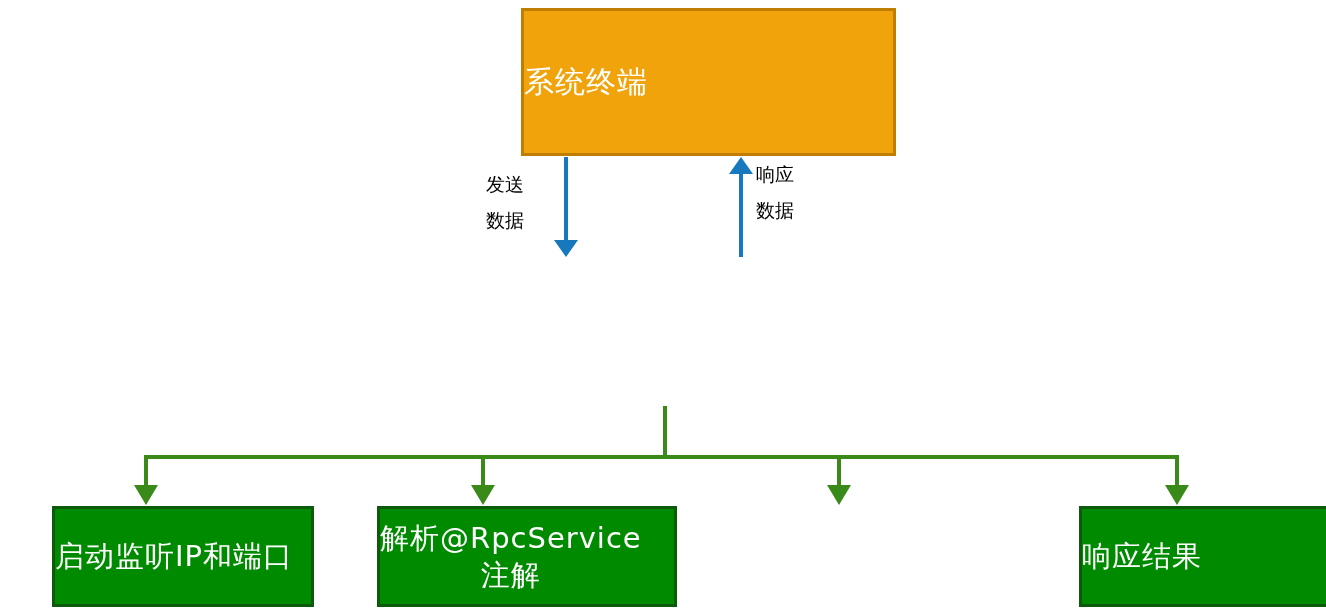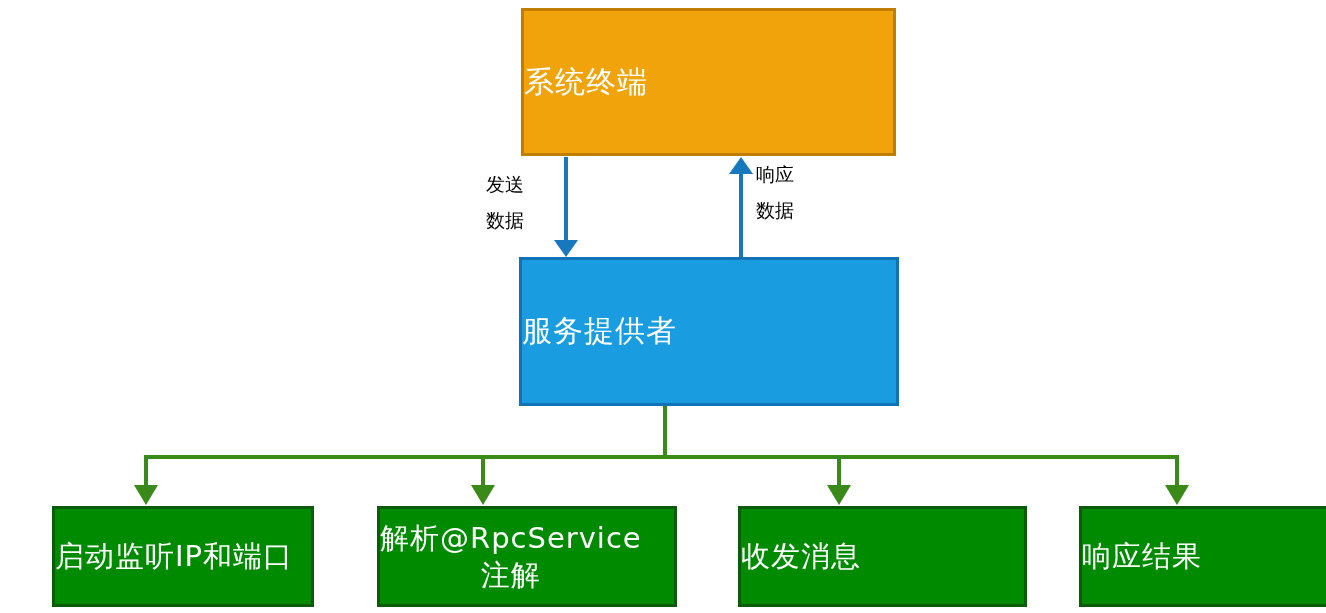--- a/index.html
+++ b/index.html
@@ -105,36 +105,30 @@
     <polygon class="ghead" points="839,505 827,485 851,485"></polygon>
 
     <line class="gline" x1="1177" y1="455" x2="1177" y2="487"></line>
     <polygon class="ghead" points="1177,505 1165,485 1189,485"></polygon>
   </svg>
 
   <div class="node terminal">
     <span class="lbl">系统终端</span>
   </div>
 
-  <div class="node provider">
-    <span class="lbl">服务提供者</span>
-  </div>
 
   <div class="edge-label send-label">发送
 数据</div>
   <div class="edge-label response-label">响应
 数据</div>
 
   <div class="node step step1">
     <span class="lbl">启动监听IP和端口</span>
   </div>
   <div class="node step step2">
     <span class="lbl">解析@RpcService
 注解</span>
   </div>
-  <div class="node step step3">
-    <span class="lbl">收发消息</span>
-  </div>
   <div class="node step step4">
     <span class="lbl">响应结果</span>
   </div>
 
 </div>
 
 </body></html>

